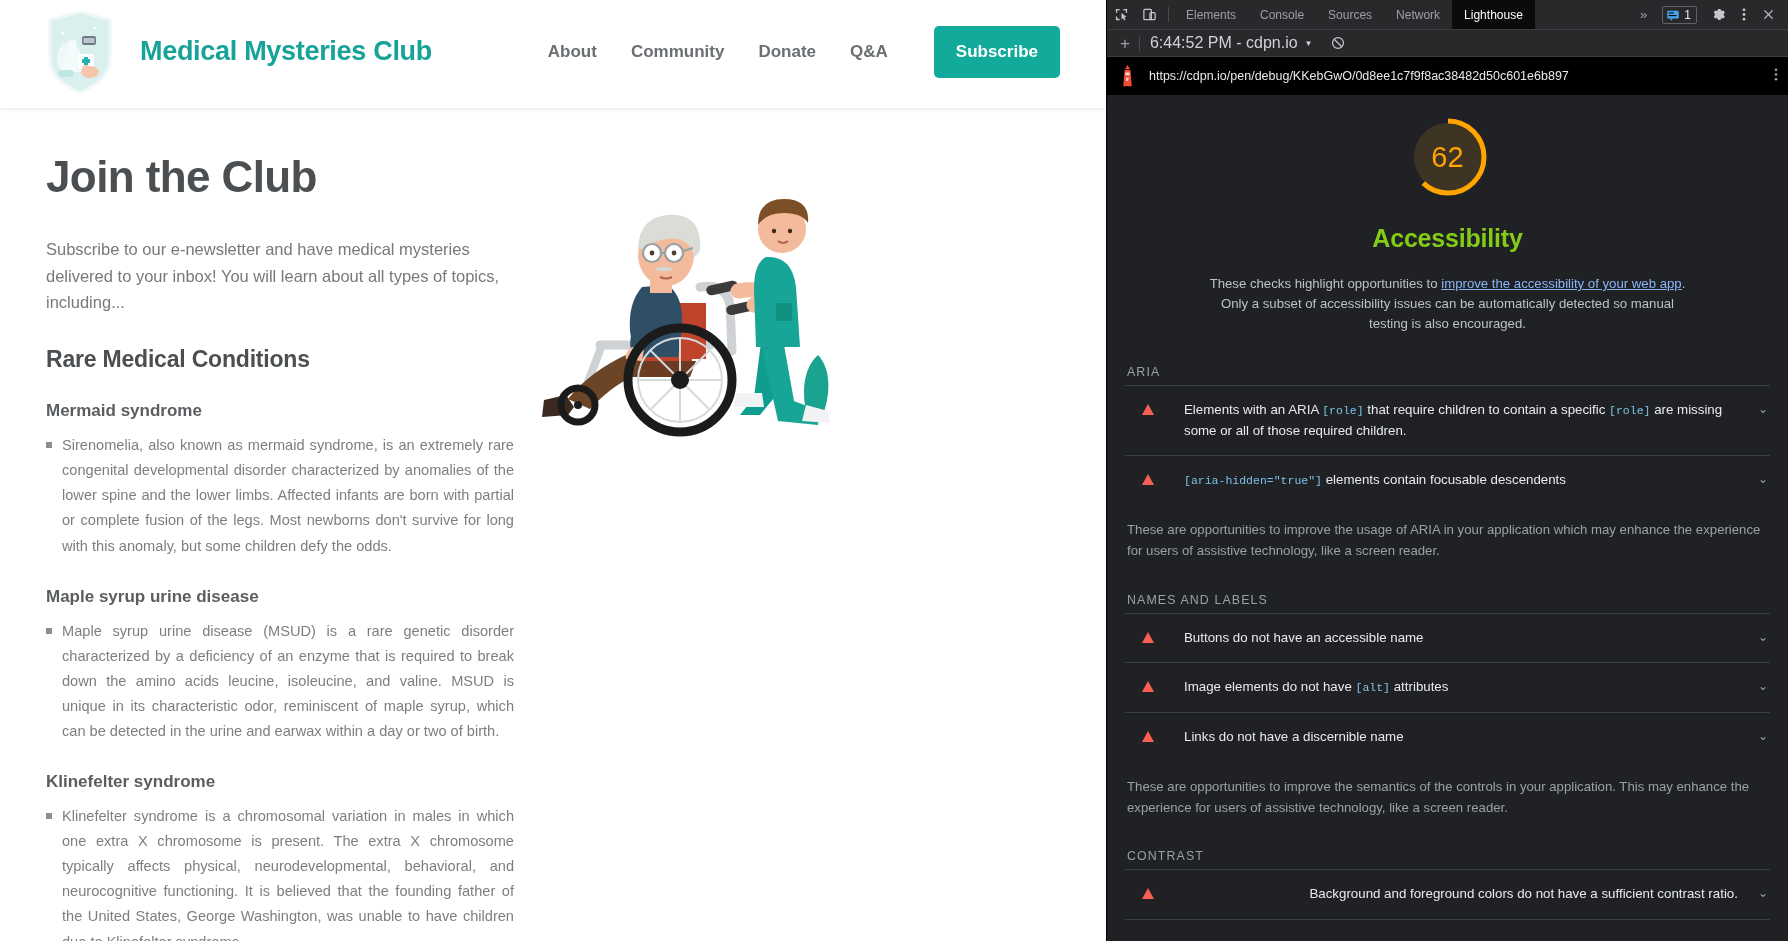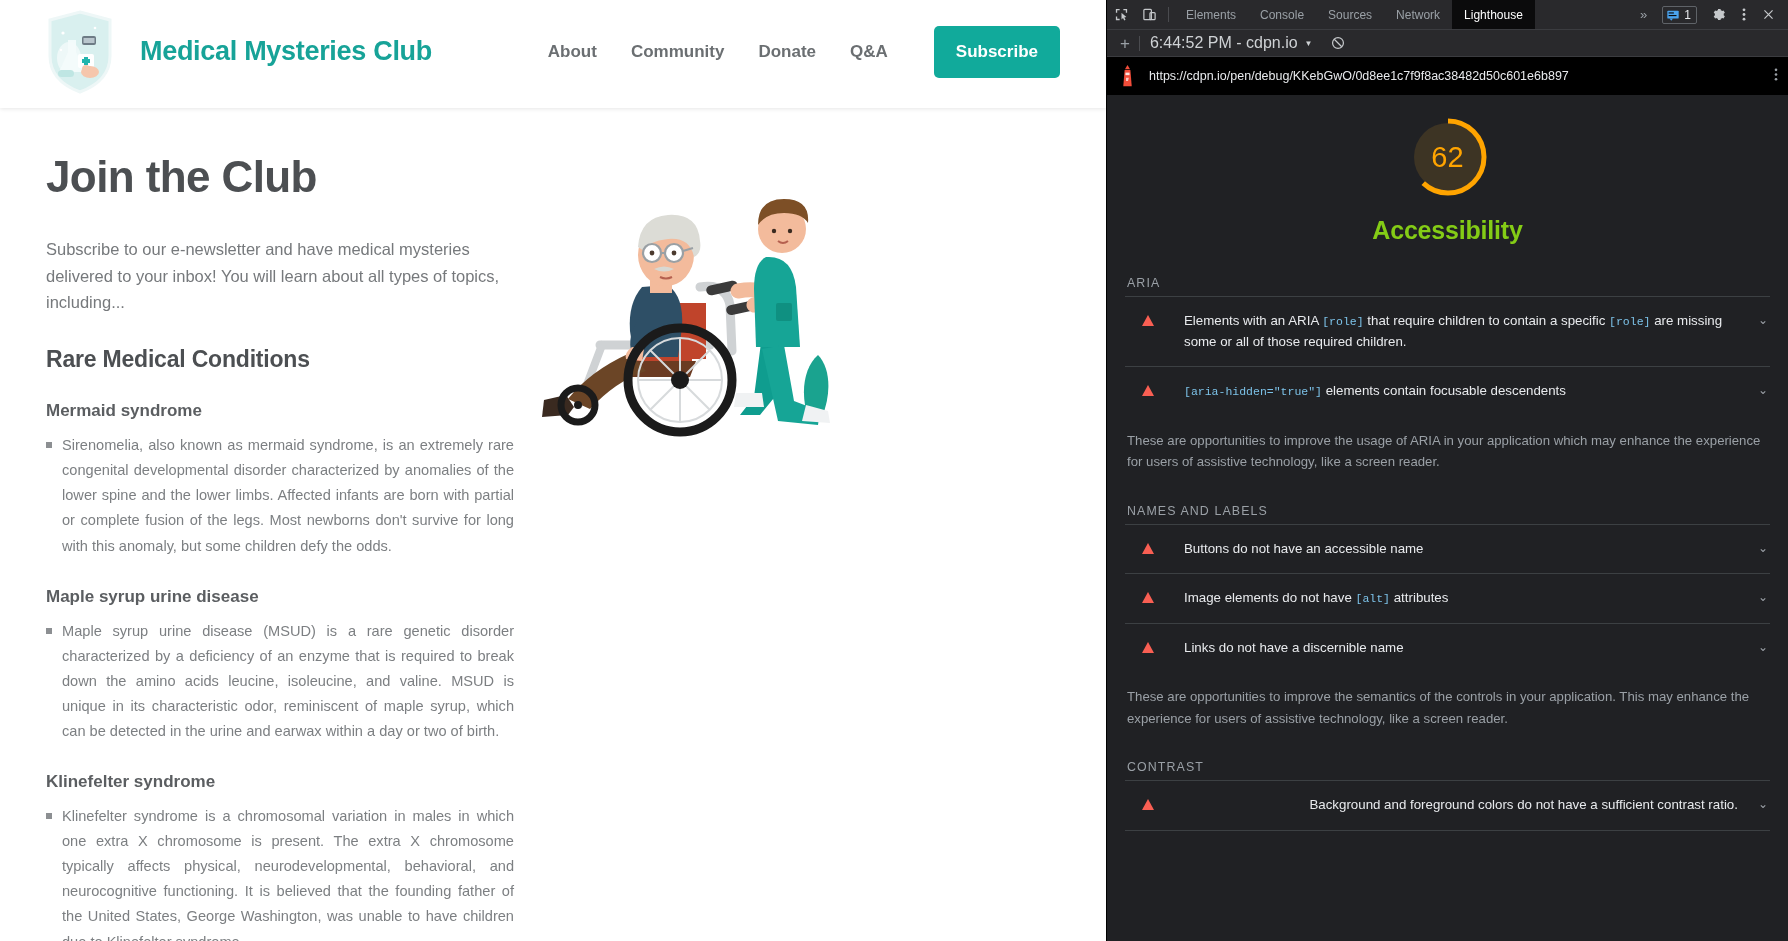--- a/index.html
+++ b/index.html
@@ -122,21 +122,21 @@
   .lh-url {
     color: #e8eaed; font-size: 12.5px; margin-left: 13px;
     white-space: nowrap; overflow: hidden; text-overflow: ellipsis; flex: 1;
   }
   .lh-kebab { color: #9aa0a6; padding-left: 6px; cursor: pointer; }
 
   .report {
     flex: 1; overflow: hidden; background: #202124;
     padding: 0 18px;
   }
-  .gauge-wrap { display: flex; flex-direction: column; align-items: center; padding-top: 20px; }
+  .gauge-wrap { display: flex; flex-direction: column; align-items: center; padding-top: 20px; gap: 8px; }
   .gauge { width: 84px; height: 84px; position: relative; }
   .gauge-num {
     position: absolute; inset: 0; display: flex; align-items: center; justify-content: center;
     color: #ffa400; font-size: 29px; font-weight: 400; font-family: "Liberation Sans", sans-serif;
   }
   .gauge-label {
     color: #84cc16; font-size: 25px; font-weight: bold;
     margin-top: 17px; letter-spacing: -.2px;
   }
   .gauge-desc {
@@ -393,20 +393,23 @@
 
       <div class="gauge-wrap">
         <div class="gauge">
           <svg viewBox="0 0 84 84" width="84" height="84">
             <circle cx="42" cy="42" r="34" fill="#3d3424"></circle>
             <circle cx="42" cy="42" r="36" fill="none" stroke="#ffa400" stroke-width="5" stroke-dasharray="140.2 86.0" stroke-dashoffset="0" transform="rotate(-90 42 42)" stroke-linecap="butt"></circle>
           </svg>
           <div class="gauge-num">62</div>
         </div>
         <div class="gauge-label">Accessibility</div>
+        <div class="gauge-desc">
+          <span>These checks highlight opportunities to </span><a href="#">improve the accessibility of your web app</a><span>. Only a subset of accessibility issues can be automatically detected so manual testing is also encouraged.</span>
+        </div>
       </div>
 
       <div class="sec-title">ARIA</div>
       <div class="audit">
         <div class="tri"></div>
         <div class="audit-txt">
           <span>Elements with an ARIA </span><code>[role]</code><span> that require children to contain a specific </span><code>[role]</code><span> are missing some or all of those required children.</span>
         </div>
         <div class="chev">⌄</div>
       </div>

